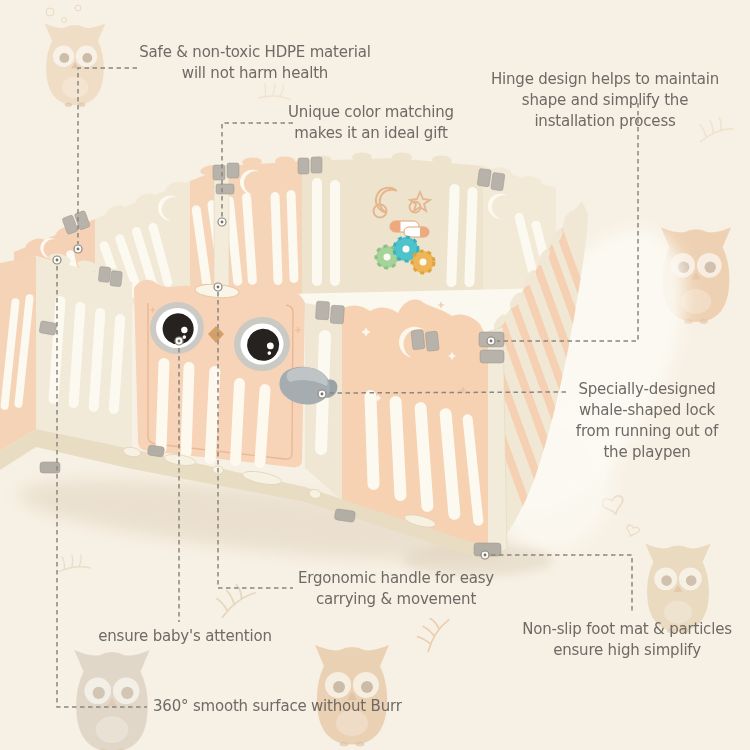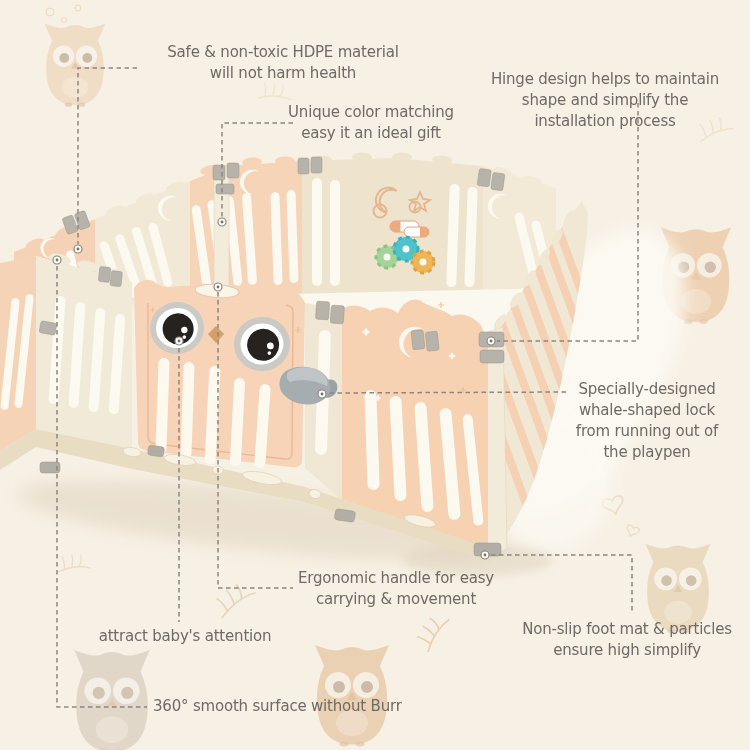--- a/index.html
+++ b/index.html
@@ -369,50 +369,50 @@
           <circle cx="485" cy="555" r="4" fill="#fffdf8" stroke="#8b8680" stroke-width="1.2"></circle>
           <circle cx="485" cy="555" r="1.4" fill="#75706a"></circle>
         </g>
     <g>
           <circle cx="57" cy="260" r="4" fill="#fffdf8" stroke="#8b8680" stroke-width="1.2"></circle>
           <circle cx="57" cy="260" r="1.4" fill="#75706a"></circle>
         </g>
   </g>
 </svg>
 
-<div class="ann" style="left:255px;top:42px;margin-left:28px;">
+<div class="ann" style="left:255px;top:42px;">
   <div class="ln">Safe &amp; non-toxic HDPE material</div>
   <div class="ln">will not harm health</div>
 </div>
 
 <div class="ann" style="left:605px;top:29px;margin-top:40px;">
   <div class="ln">Hinge design helps to maintain</div>
   <div class="ln">shape and simplify the</div>
   <div class="ln">installation process</div>
 </div>
 
 <div class="ann" style="left:371px;top:102px;">
   <div class="ln">Unique color matching</div>
-  <div class="ln">easy it an ideal gift</div>
+  <div class="ln">makes it an ideal gift</div>
 </div>
 
 <div class="ann" style="left:647px;top:379px;">
   <div class="ln">Specially-designed</div>
   <div class="ln">whale-shaped lock</div>
   <div class="ln">from running out of</div>
   <div class="ln">the playpen</div>
 </div>
 
 <div class="ann" style="left:396px;top:568px;">
   <div class="ln">Ergonomic handle for easy</div>
   <div class="ln">carrying &amp; movement</div>
 </div>
 
 <div class="ann" style="left:185px;top:626px;">
-  <div class="ln">attract baby's attention</div>
+  <div class="ln">ensure baby's attention</div>
 </div>
 
 <div class="ann" style="left:627px;top:619px;">
   <div class="ln">Non-slip foot mat &amp; particles</div>
   <div class="ln">ensure high simplify</div>
 </div>
 
 <div class="ann align-left" style="left:153px;top:696px;">
   <div class="ln">360° smooth surface without Burr</div>
 </div>

